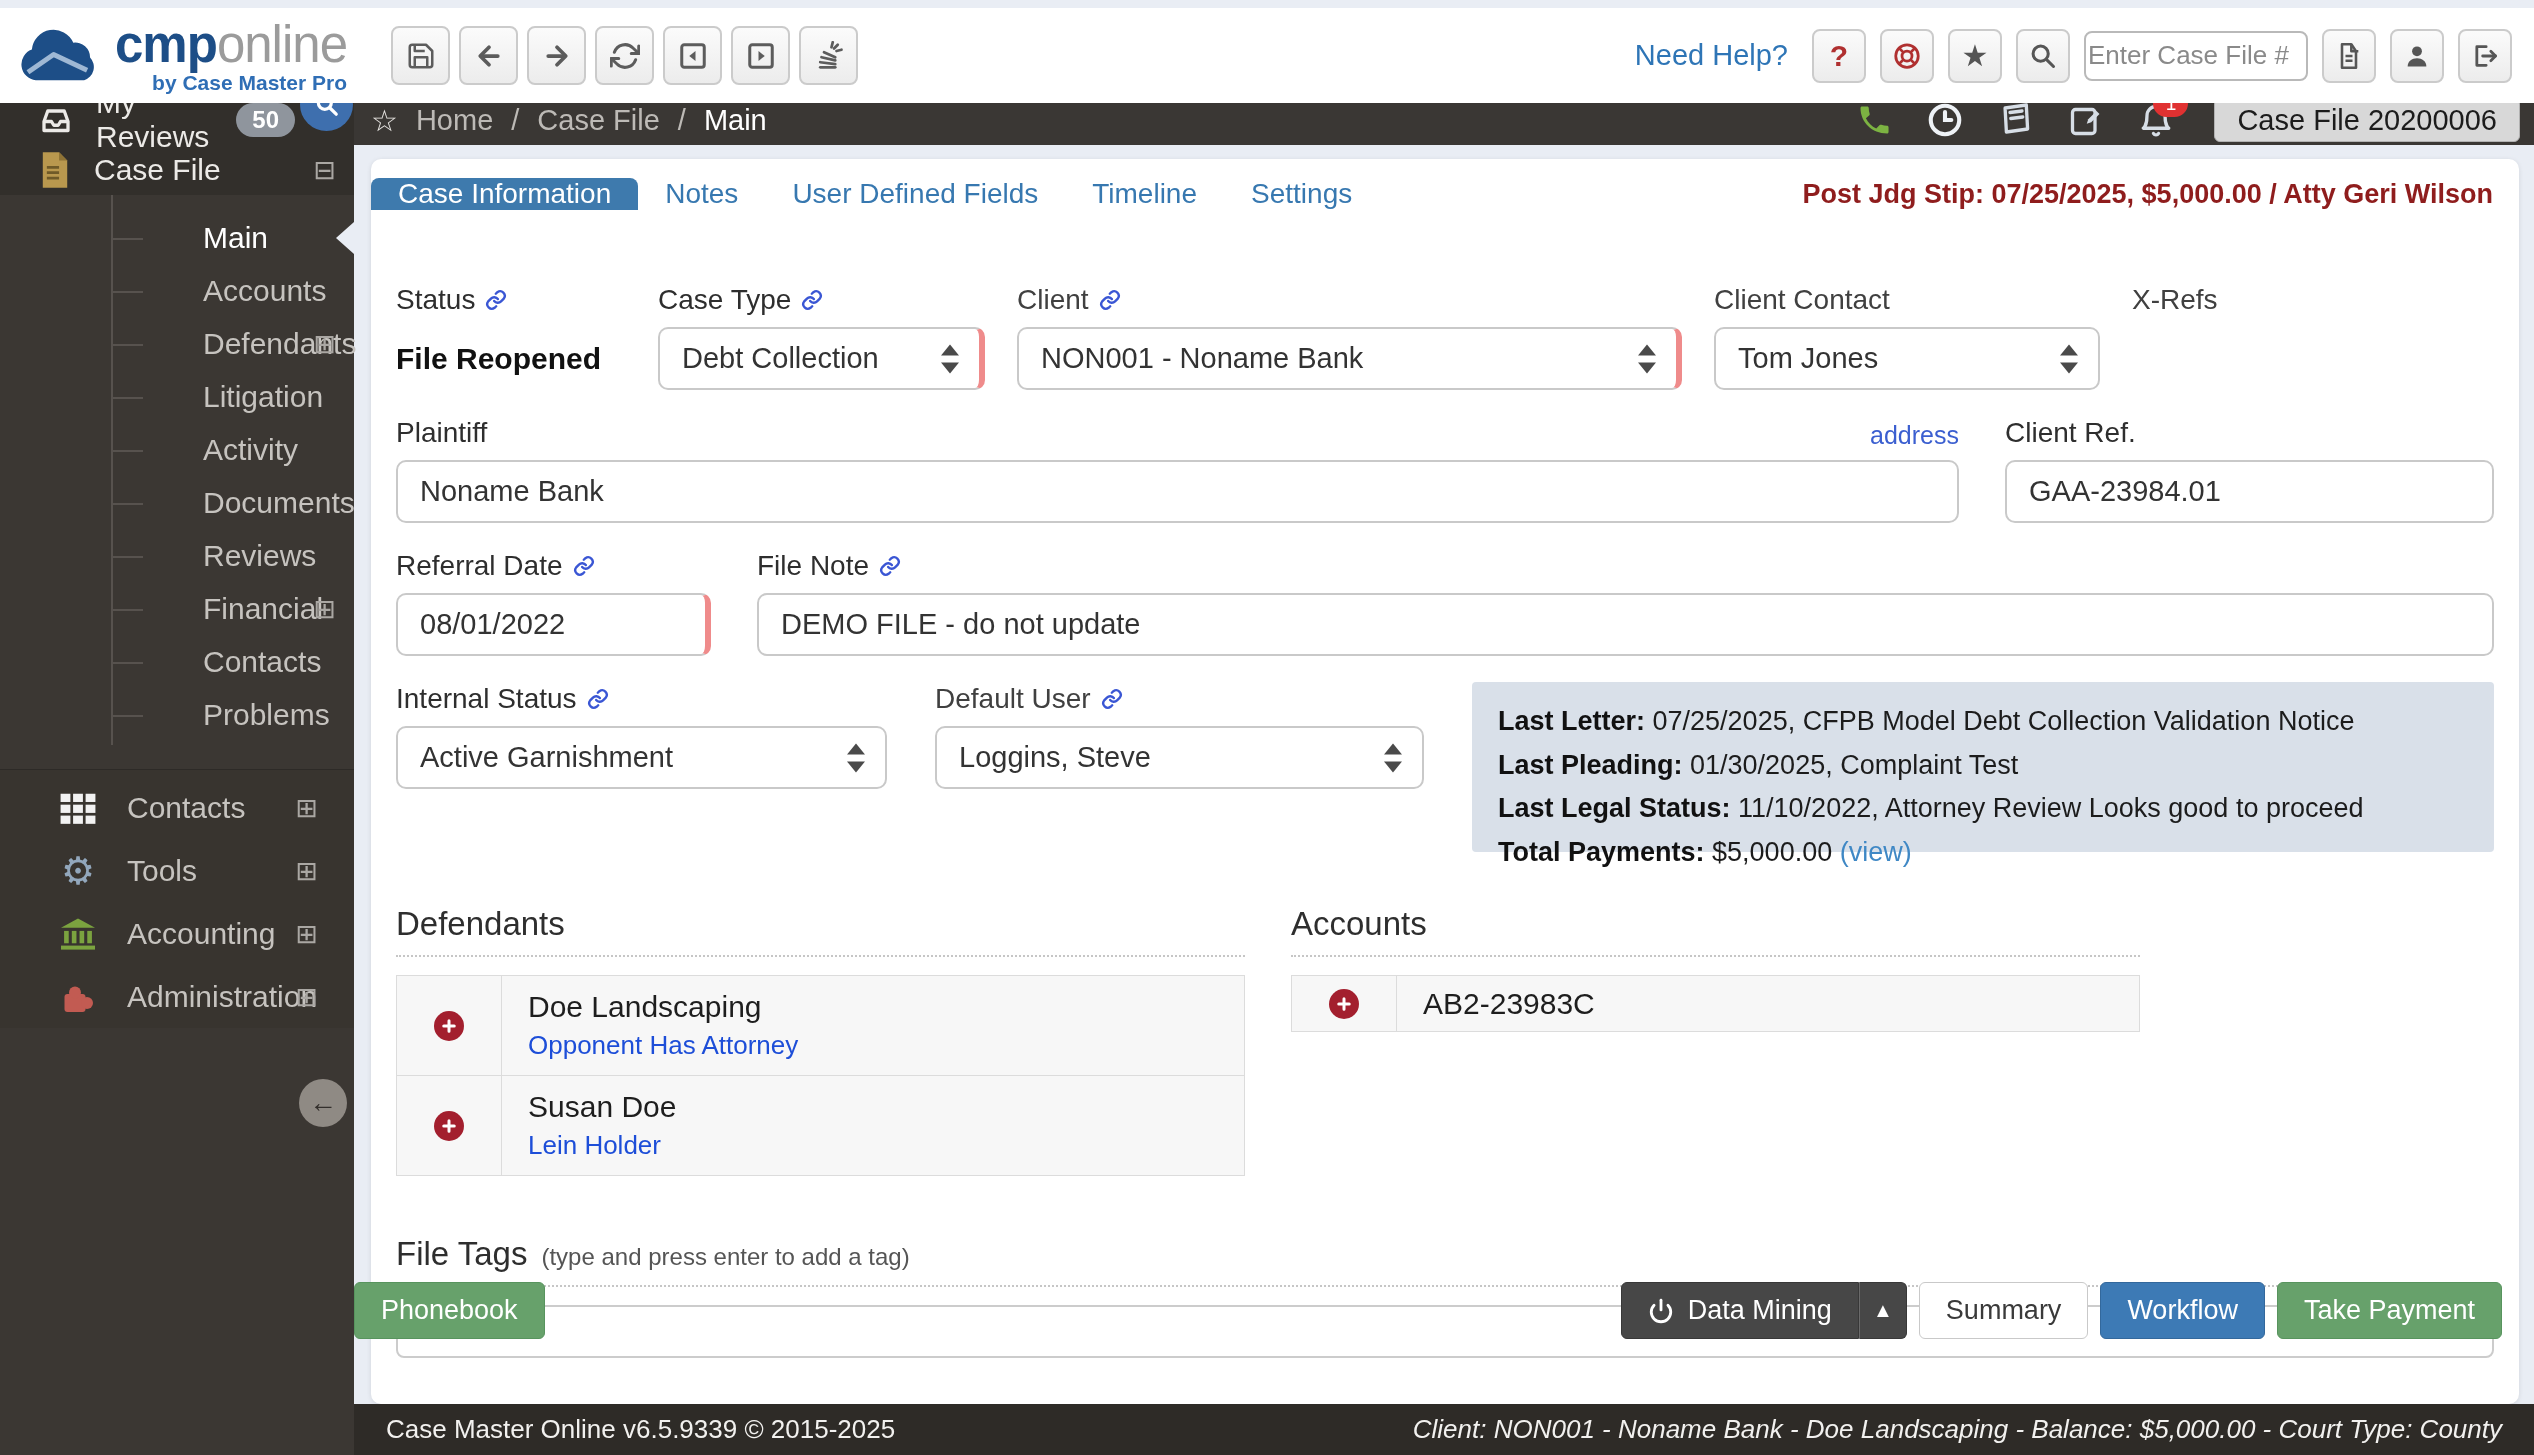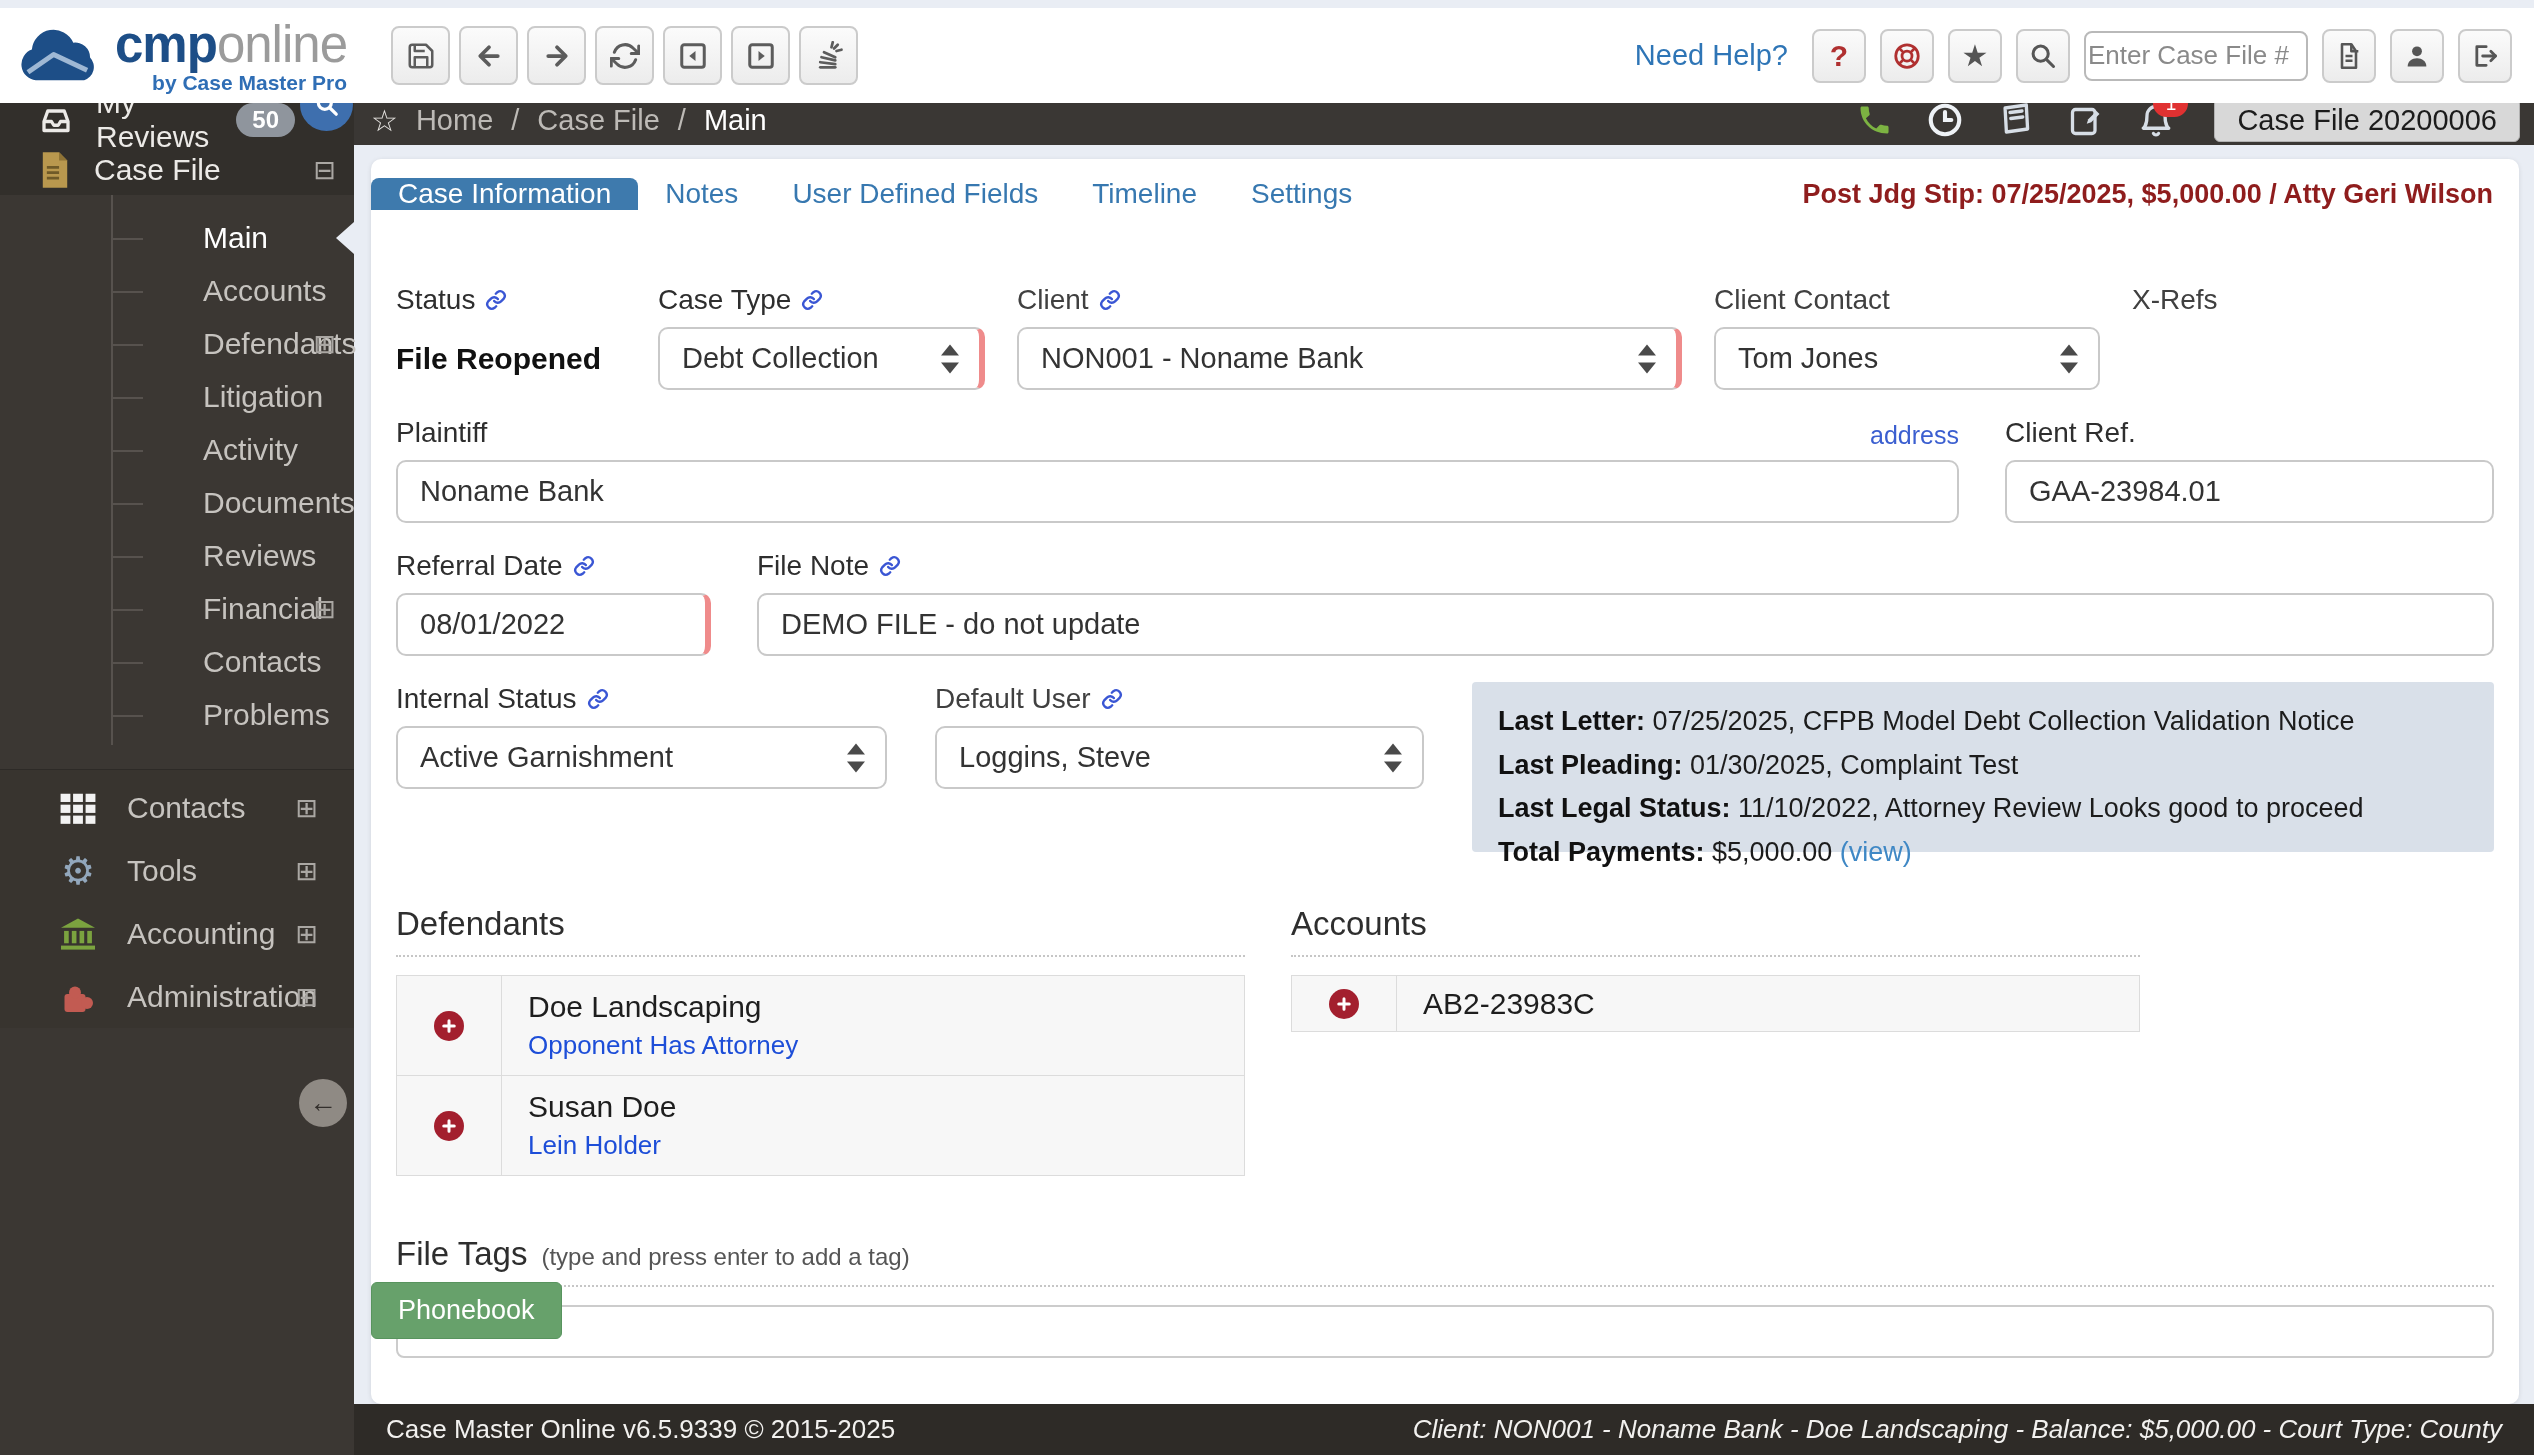--- a/index.html
+++ b/index.html
@@ -130,21 +130,21 @@
   .d-name{font-size:30px;color:#1e1e1e;}
   .d-note{font-size:26px;color:#1d4ed8;margin-top:6px;}
   .acct-row .cell{display:flex;align-items:center;}
   .acct-row{height:55px;}
   .acct-row .icon-cell{height:auto;}
 
   .tags{margin-top:59px;padding:0 25px 46px 25px;}
   .tags-input{width:100%;height:53px;border:2px solid #cccccc;border-radius:8px;box-sizing:border-box;font-size:28px;font-family:inherit;padding:0 18px;}
 
   
-  .actionbar{position:absolute;left:17px;top:1137px;width:2148px;display:flex;align-items:center;}
+  .actionbar{position:absolute;left:0;top:1137px;width:2148px;display:flex;align-items:center;}
   .btn{height:57px;border-radius:6px;font-size:27px;padding:0 26px;display:inline-flex;align-items:center;gap:14px;
        border:1px solid transparent;box-sizing:border-box;}
   .btn-green{background:#67a16b;border-color:#58945e;color:#fff;}
   .right-group{margin-left:auto;display:flex;gap:12px;}
   .split{display:flex;}
   .btn-dark{background:#474747;border-color:#383838;color:#fff;border-radius:6px 0 0 6px;}
   .btn-dark-caret{background:#474747;border:1px solid #383838;border-left:1px solid #6a6a6a;color:#fff;
                   width:46px;display:flex;align-items:center;justify-content:center;border-radius:0 6px 6px 0;font-size:20px;}
   .btn-white{background:#fff;border-color:#c9c9c9;color:#3a3a3a;}
   .btn-blue{background:#3d7ab5;border-color:#33689c;color:#fff;}
@@ -681,20 +681,39 @@
         <div class="sec-head">
           <span class="sec-title">File Tags</span>
           <span class="sec-hint">(type and press enter to add a tag)</span>
         </div>
         <input class="tags-input" style="">
       </div>
     </div>
 
     <div class="actionbar">
       <div class="btn btn-green">Phonebook</div>
+      <div class="right-group">
+        <div class="split">
+          <div class="btn btn-dark">
+            <span>
+              <svg width="26" height="26" viewBox="0 0 24 24" fill="none" stroke="#ffffff" stroke-width="2.6" stroke-linecap="round">
+                  <path d="M18.4 6.6a9 9 0 1 1-12.8 0"></path>
+                  <path d="M12 2v9"></path>
+                </svg>
+            </span>
+            <span>Data Mining</span>
+          </div>
+          <div class="btn-dark-caret">
+            <span>▲</span>
+          </div>
+        </div>
+        <div class="btn btn-white">Summary</div>
+        <div class="btn btn-blue">Workflow</div>
+        <div class="btn btn-green">Take Payment</div>
+      </div>
     </div>
   </div>
 
   <div class="footer">
     <span>Case Master Online v6.5.9339 © 2015-2025</span>
     <span class="right">Client: NON001 - Noname Bank - Doe Landscaping - Balance: $5,000.00 - Court Type: County</span>
   </div>
 
 </div>
 

